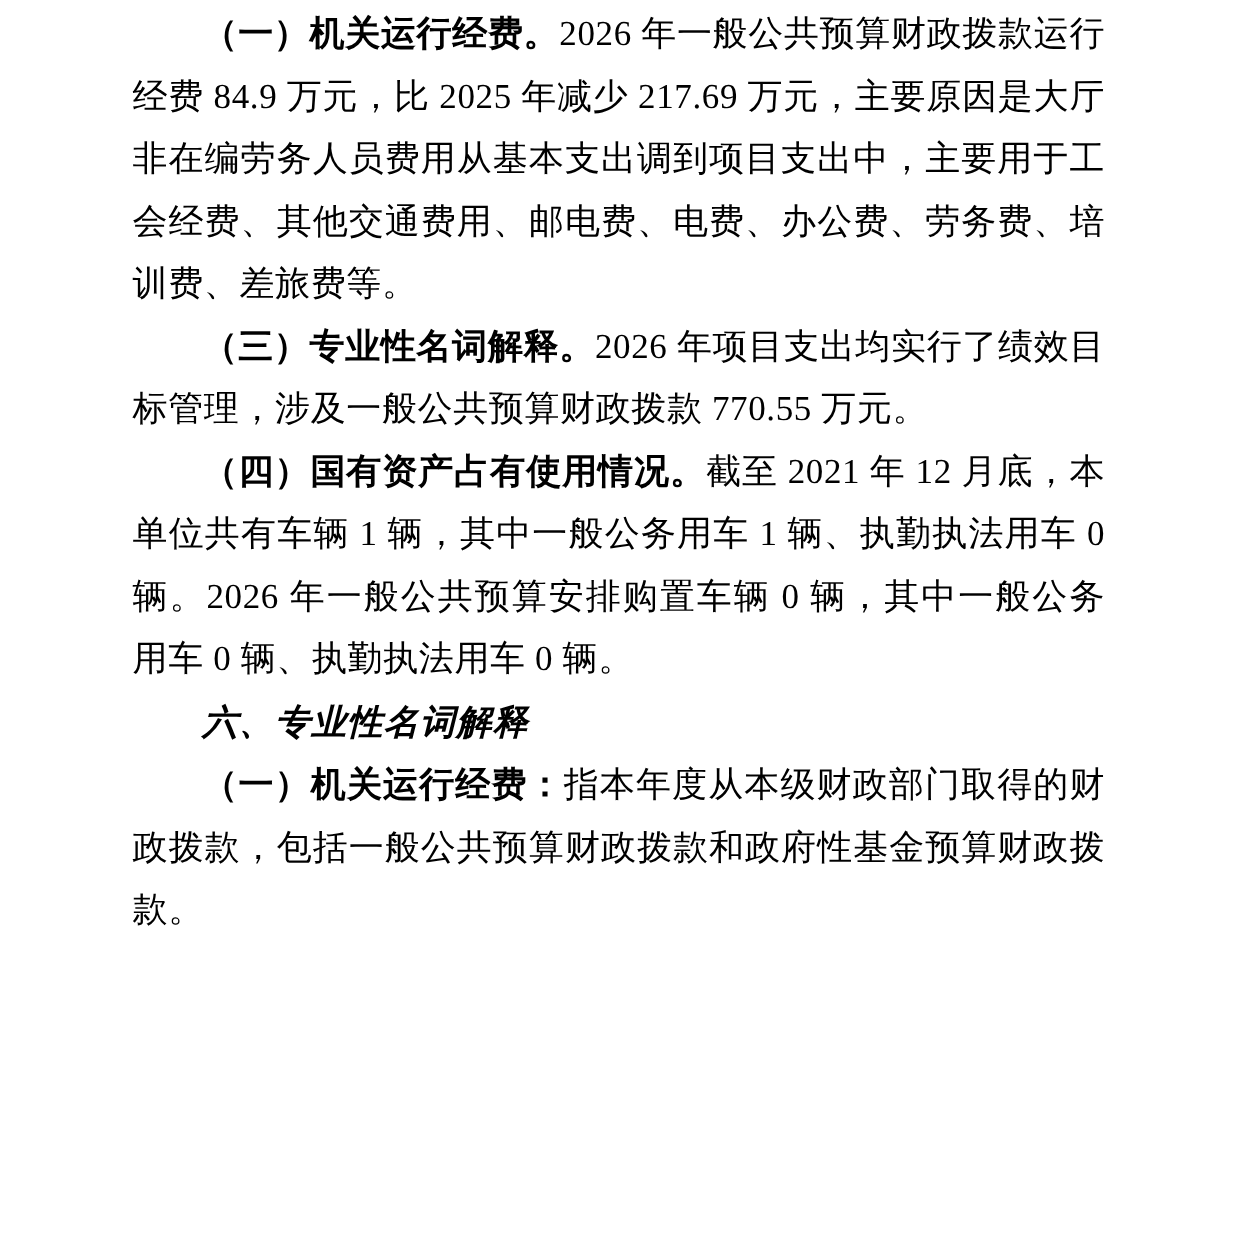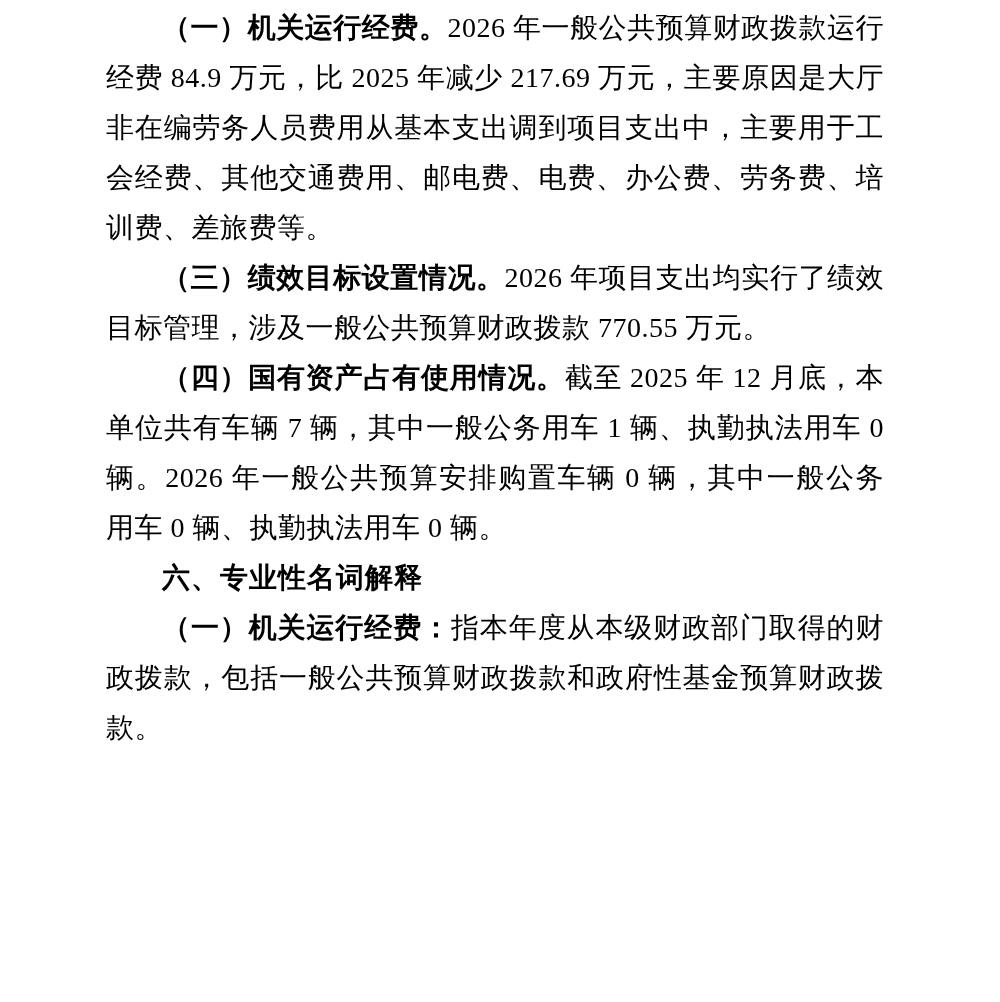--- a/index.html
+++ b/index.html
@@ -37,32 +37,33 @@
   .para .lead {
     font-weight: bold;
   }
   .para.heading {
     text-align: left;
   }
   .para.heading .lead {
     font-family: "Liberation Sans", sans-serif;
     font-weight: bold;
     letter-spacing: 1px;
+    font-style: italic;
   }
 </style>
 </head>
 <body style="background: rgb(255, 255, 255);">
 
 <div class="page">
   <div class="doc-body" id="paragraphs">
   <p class="para body"><span class="lead">（一）机关运行经费。</span><span class="body-text">2026 年一般公共预算财政拨款运行经费 84.9 万元，比 2025 年减少 217.69 万元，主要原因是大厅非在编劳务人员费用从基本支出调到项目支出中，主要用于工会经费、其他交通费用、邮电费、电费、办公费、劳务费、培训费、差旅费等。</span></p>
 
 
-  <p class="para body"><span class="lead">（三）绩效目标设置情况。</span><span class="body-text">2026 年项目支出均实行了绩效目标管理，涉及一般公共预算财政拨款 770.55 万元。</span></p>
+  <p class="para body"><span class="lead">（三）专业性名词解释。</span><span class="body-text">2026 年项目支出均实行了绩效目标管理，涉及一般公共预算财政拨款 770.55 万元。</span></p>
 
-  <p class="para body"><span class="lead">（四）国有资产占有使用情况。</span><span class="body-text">截至 2025 年 12 月底，本单位共有车辆 7 辆，其中一般公务用车 1 辆、执勤执法用车 0 辆。2026 年一般公共预算安排购置车辆 0 辆，其中一般公务用车 0 辆、执勤执法用车 0 辆。</span></p>
+  <p class="para body"><span class="lead">（四）国有资产占有使用情况。</span><span class="body-text">截至 2021 年 12 月底，本单位共有车辆 1 辆，其中一般公务用车 1 辆、执勤执法用车 0 辆。2026 年一般公共预算安排购置车辆 0 辆，其中一般公务用车 0 辆、执勤执法用车 0 辆。</span></p>
 
   <p class="para heading"><span class="lead">六、专业性名词解释</span><span class="body-text"></span></p>
 
   <p class="para body"><span class="lead">（一）机关运行经费：</span><span class="body-text">指本年度从本级财政部门取得的财政拨款，包括一般公共预算财政拨款和政府性基金预算财政拨款。</span></p>
 
 </div>
 </div>
 
 </body></html>

